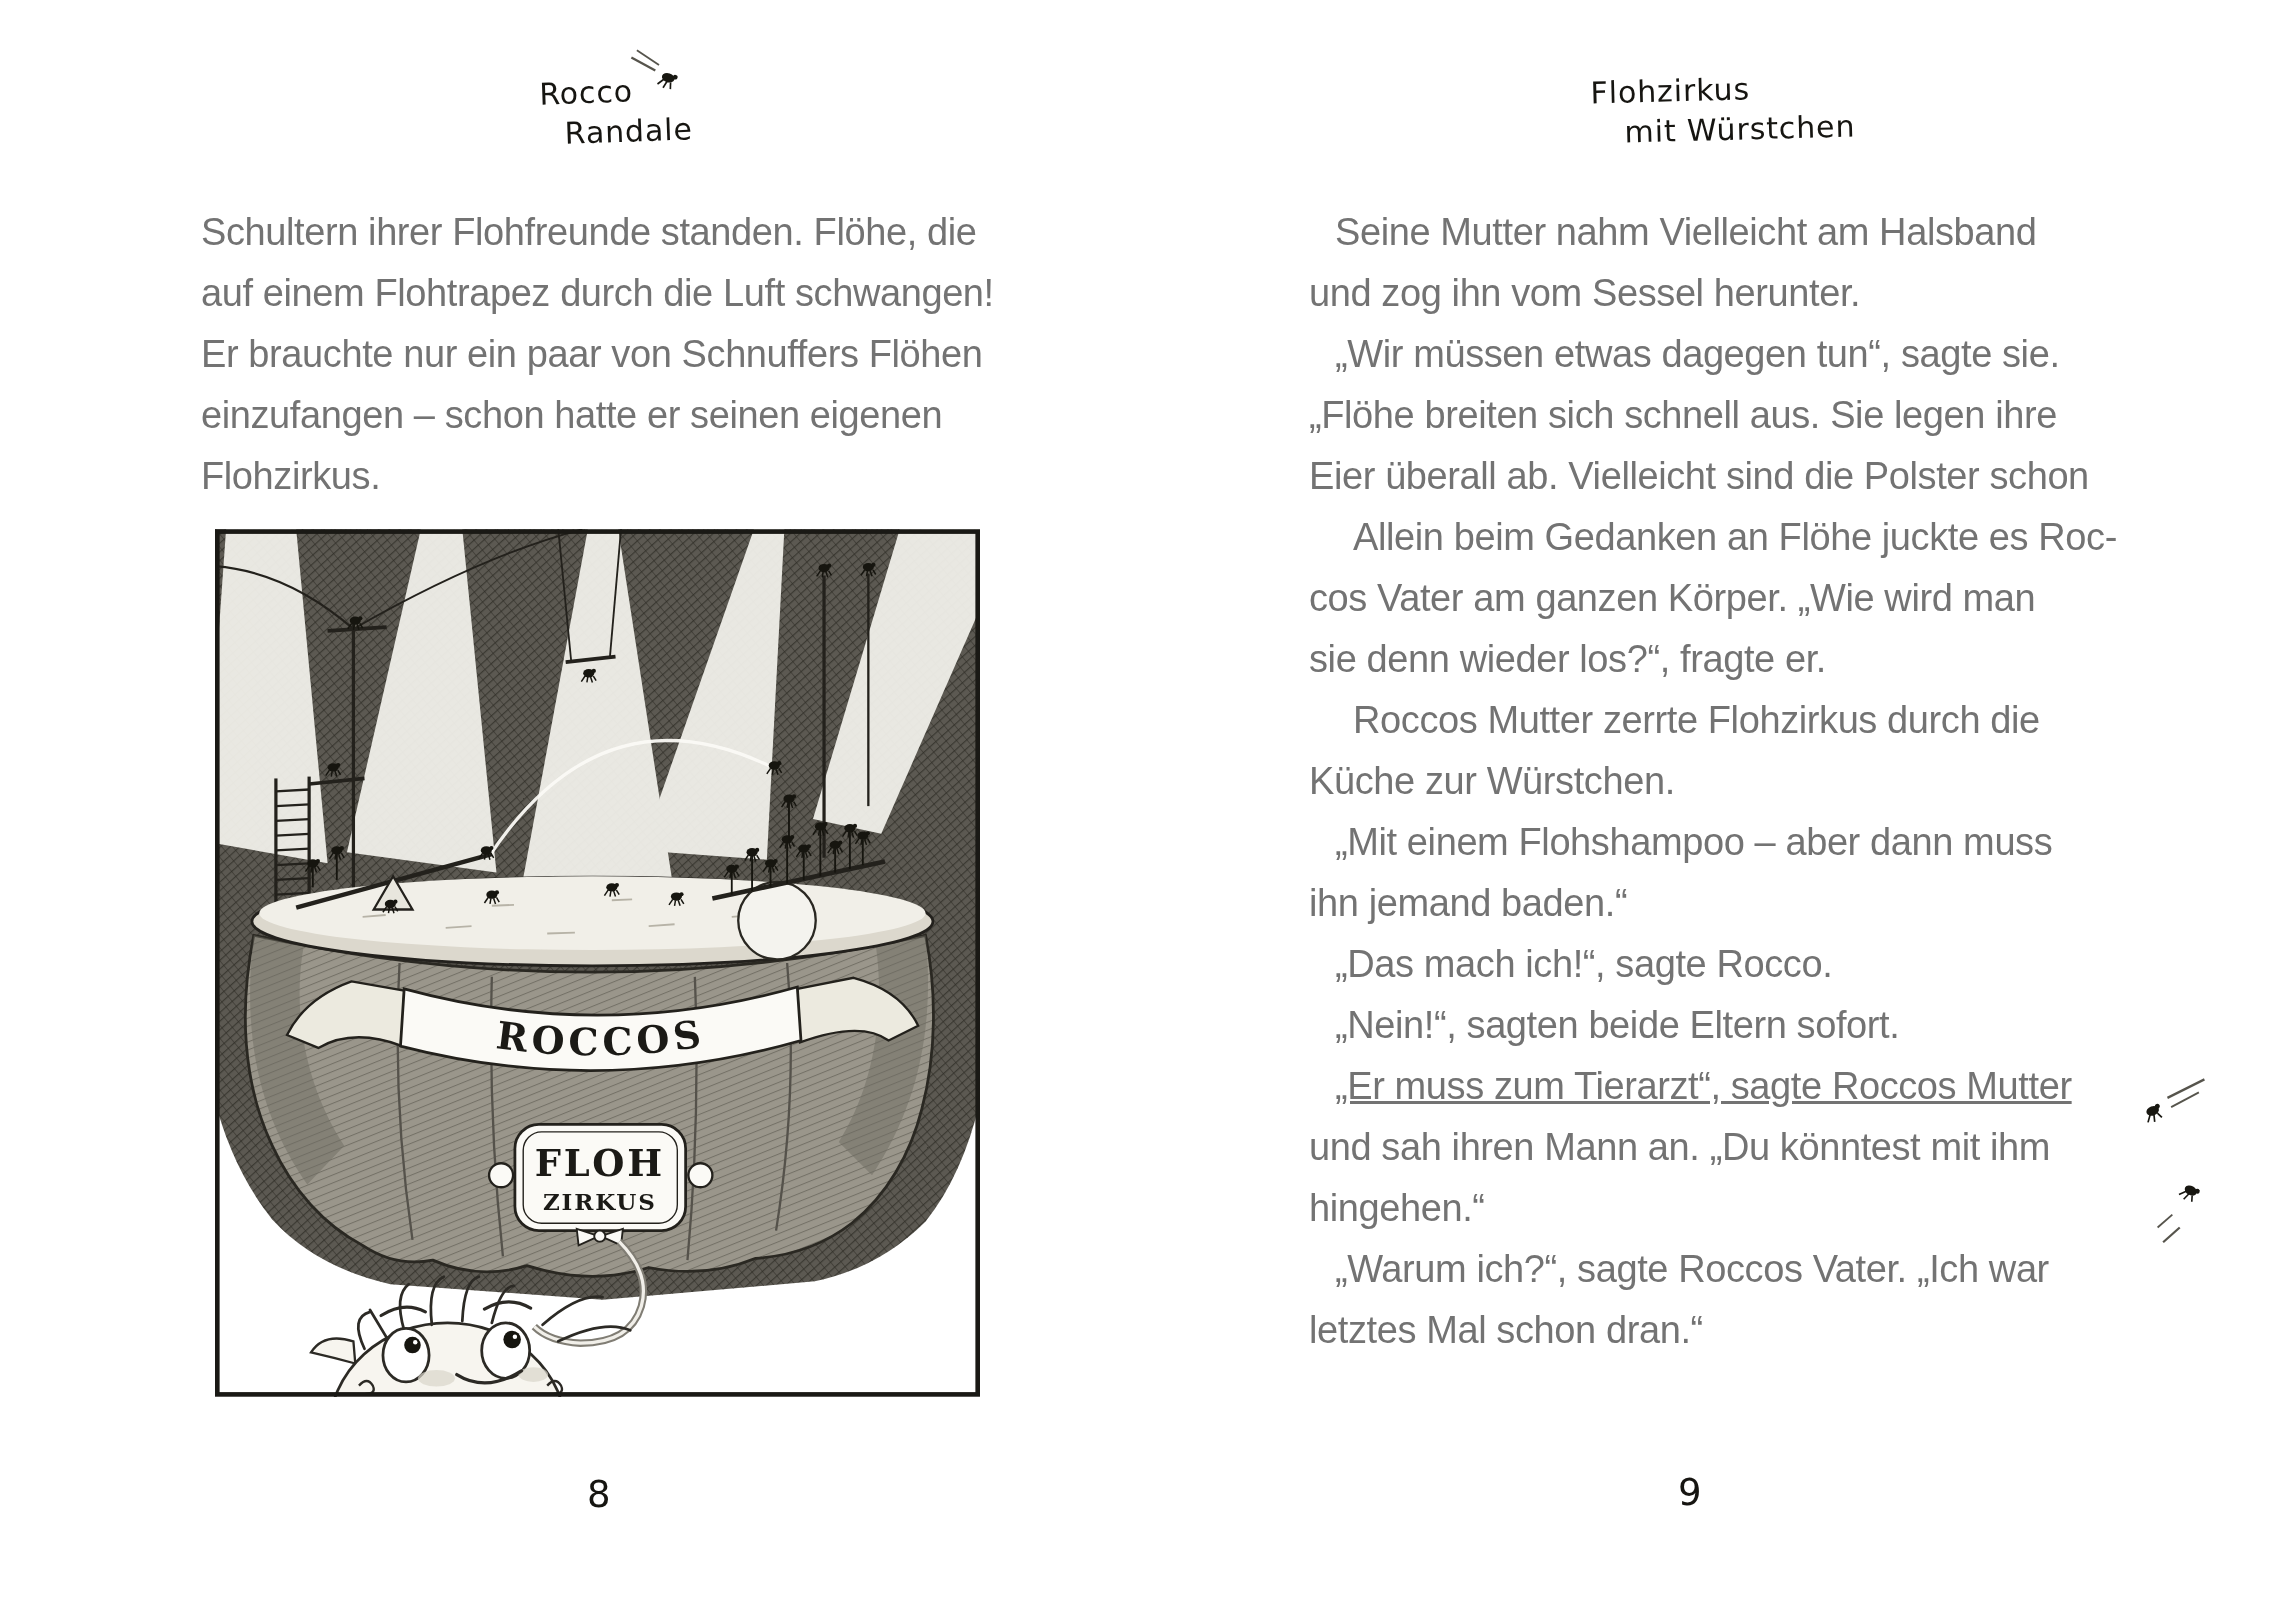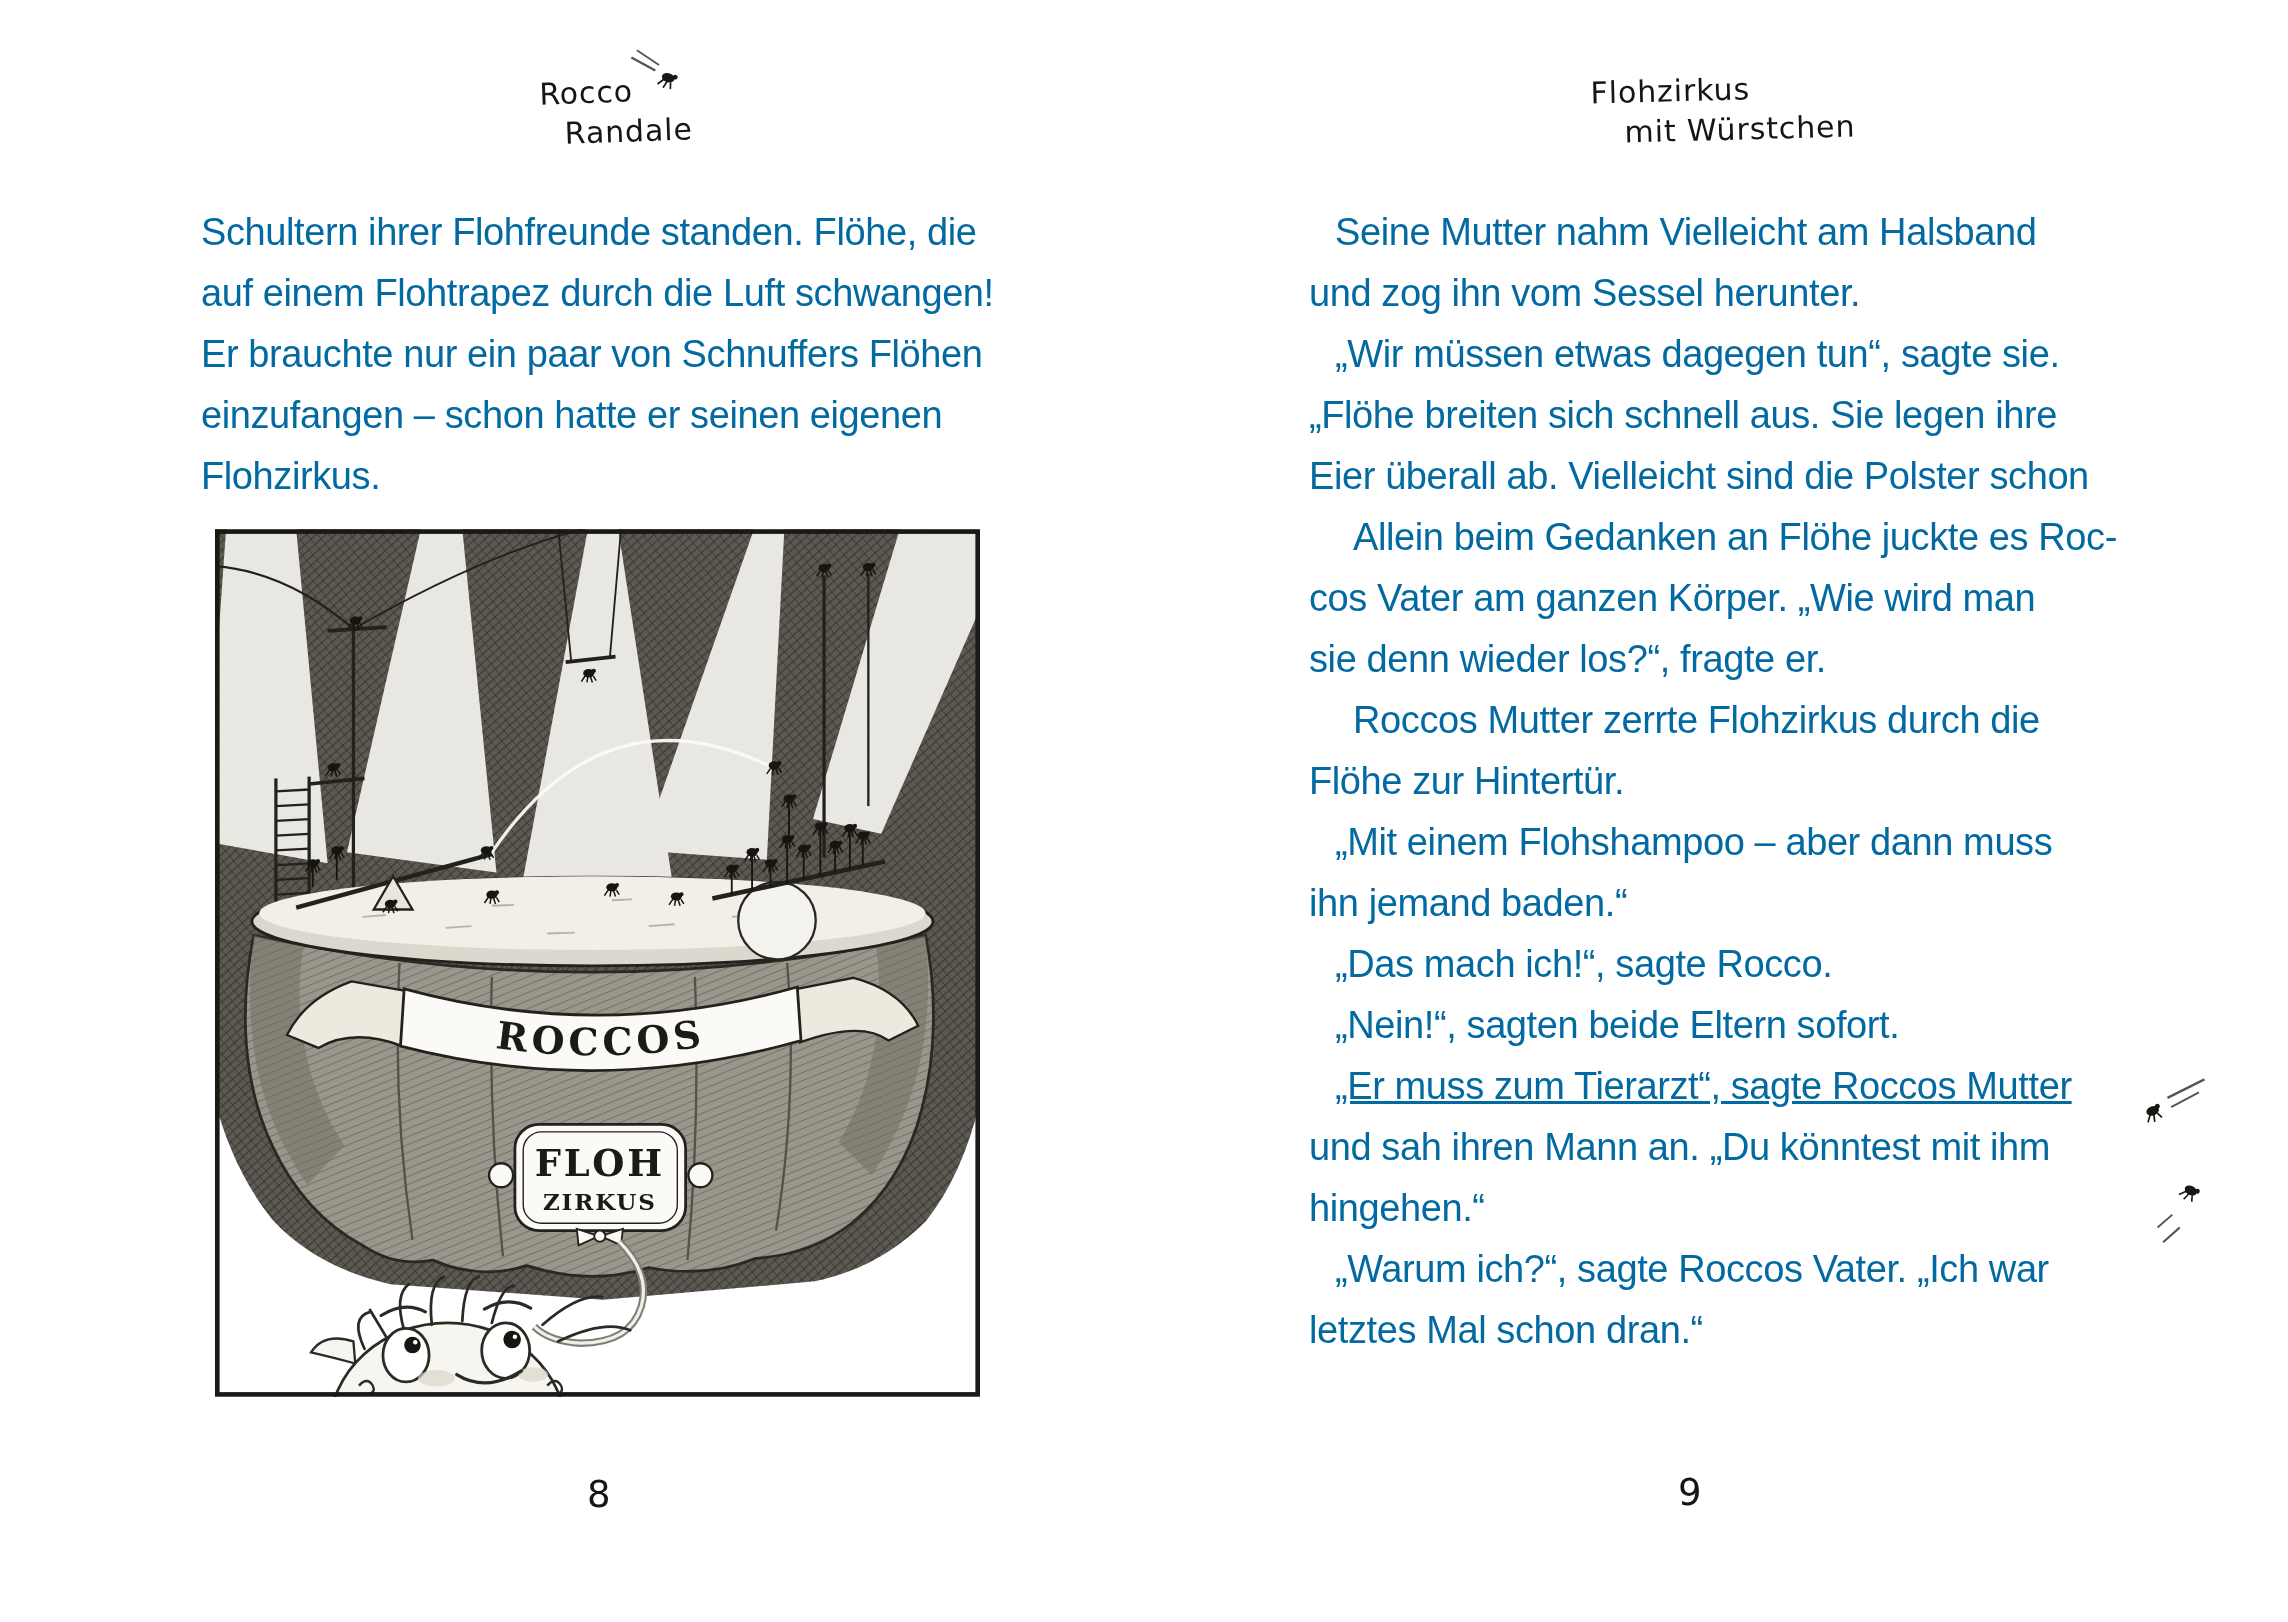--- a/index.html
+++ b/index.html
@@ -7,21 +7,21 @@
           font-family:"Liberation Sans",sans-serif;color:#1b1a16;}
   
   .runhead{position:absolute;font-family:"DejaVu Sans",sans-serif;font-size:30px;line-height:40px;
            letter-spacing:0.9px;color:#161511;}
   .runhead .l2{display:block;}
   #head-left{left:540px;top:72px;transform:rotate(-2deg);}
   #head-left .l2{margin-left:24px;}
   #head-right{left:1591px;top:70px;transform:rotate(-1.5deg);}
   #head-right .l2{margin-left:33px;}
   
-  .textcol{position:absolute;font-size:38px;letter-spacing:-0.4px;color:#0369a1;}
+  .textcol{position:absolute;font-size:38px;letter-spacing:-0.4px;color:#737373;}
   .tline{white-space:nowrap;height:61px;line-height:61px;}
   #text-left{left:201px;top:202px;}
   #text-right{left:1309px;top:202px;}
   
   .pagenum{position:absolute;font-family:"DejaVu Sans",sans-serif;font-size:37px;color:#161511;}
   #pn-left{left:587px;top:1473px;}
   #pn-right{left:1678px;top:1471px;}
   
   #illu{position:absolute;left:215px;top:529px;}
   .doodle{position:absolute;}
@@ -66,21 +66,21 @@
 
   <div class="tline" style="padding-left: 26px;">Seine Mutter nahm Vielleicht am Halsband</div>
       <div class="tline">und zog ihn vom Sessel herunter.</div>
       <div class="tline" style="padding-left: 26px;">„Wir müssen etwas dagegen tun“, sagte sie.</div>
       <div class="tline">„Flöhe breiten sich schnell aus. Sie legen ihre</div>
       <div class="tline">Eier überall ab. Vielleicht sind die Polster schon</div>
       <div class="tline" style="padding-left: 44px;">Allein beim Gedanken an Flöhe juckte es Roc-</div>
       <div class="tline">cos Vater am ganzen Körper. „Wie wird man</div>
       <div class="tline">sie denn wieder los?“, fragte er.</div>
       <div class="tline" style="padding-left: 44px;">Roccos Mutter zerrte Flohzirkus durch die</div>
-      <div class="tline">Flöhe zur Hintertür.</div>
+      <div class="tline">Küche zur Würstchen.</div>
       <div class="tline" style="padding-left: 26px;">„Mit einem Flohshampoo – aber dann muss</div>
       <div class="tline">ihn jemand baden.“</div>
       <div class="tline" style="padding-left: 26px;">„Das mach ich!“, sagte Rocco.</div>
       <div class="tline" style="padding-left: 26px;">„Nein!“, sagten beide Eltern sofort.</div>
       <div class="tline" style="padding-left: 26px; text-decoration: underline;">„Er muss zum Tierarzt“, sagte Roccos Mutter</div>
       <div class="tline">und sah ihren Mann an. „Du könntest mit ihm</div>
       <div class="tline">hingehen.“</div>
       <div class="tline" style="padding-left: 26px;">„Warum ich?“, sagte Roccos Vater. „Ich war</div>
       <div class="tline">letztes Mal schon dran.“</div>
     </div>

